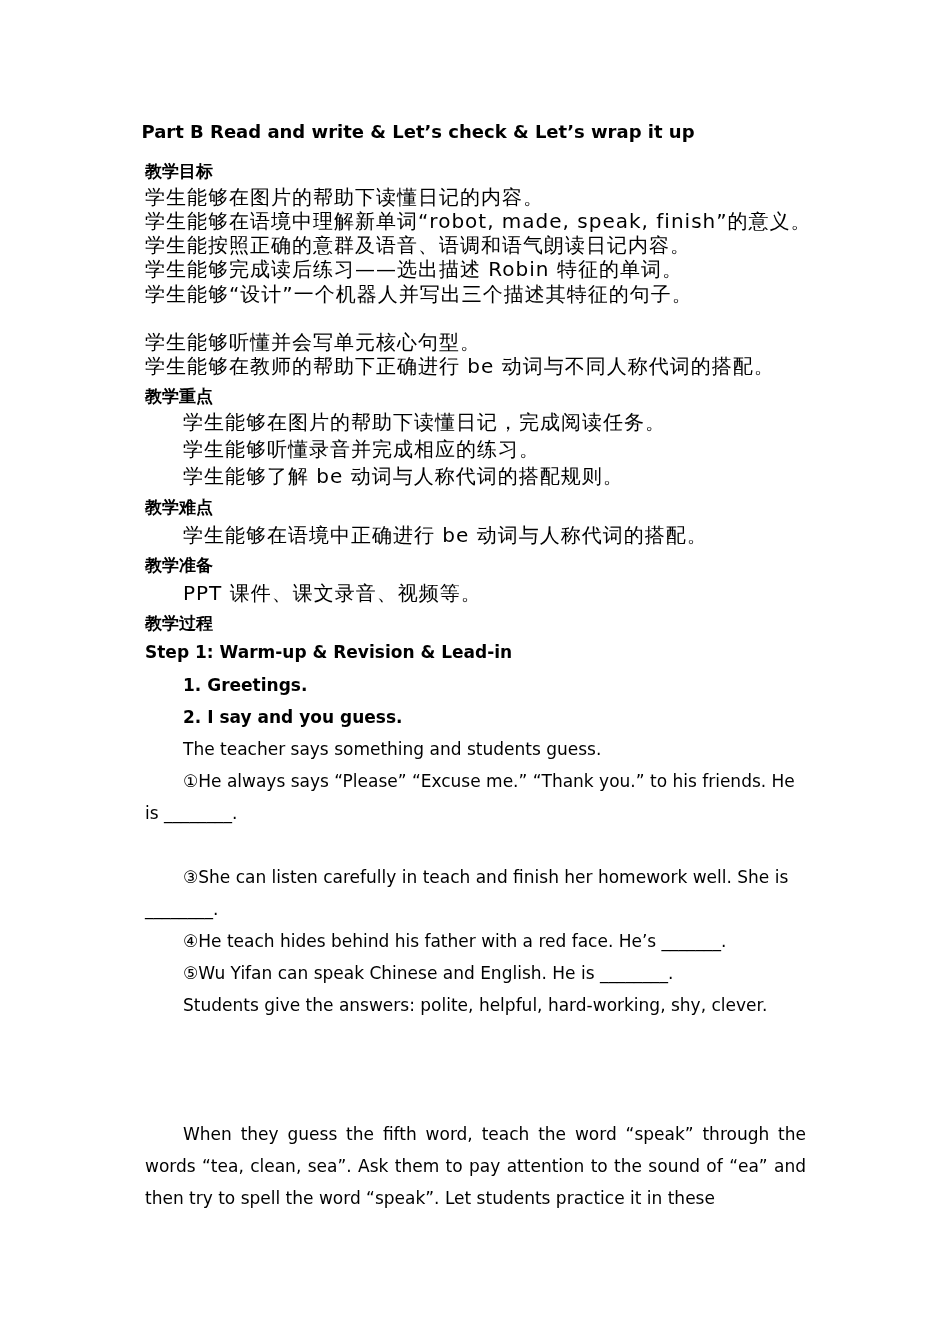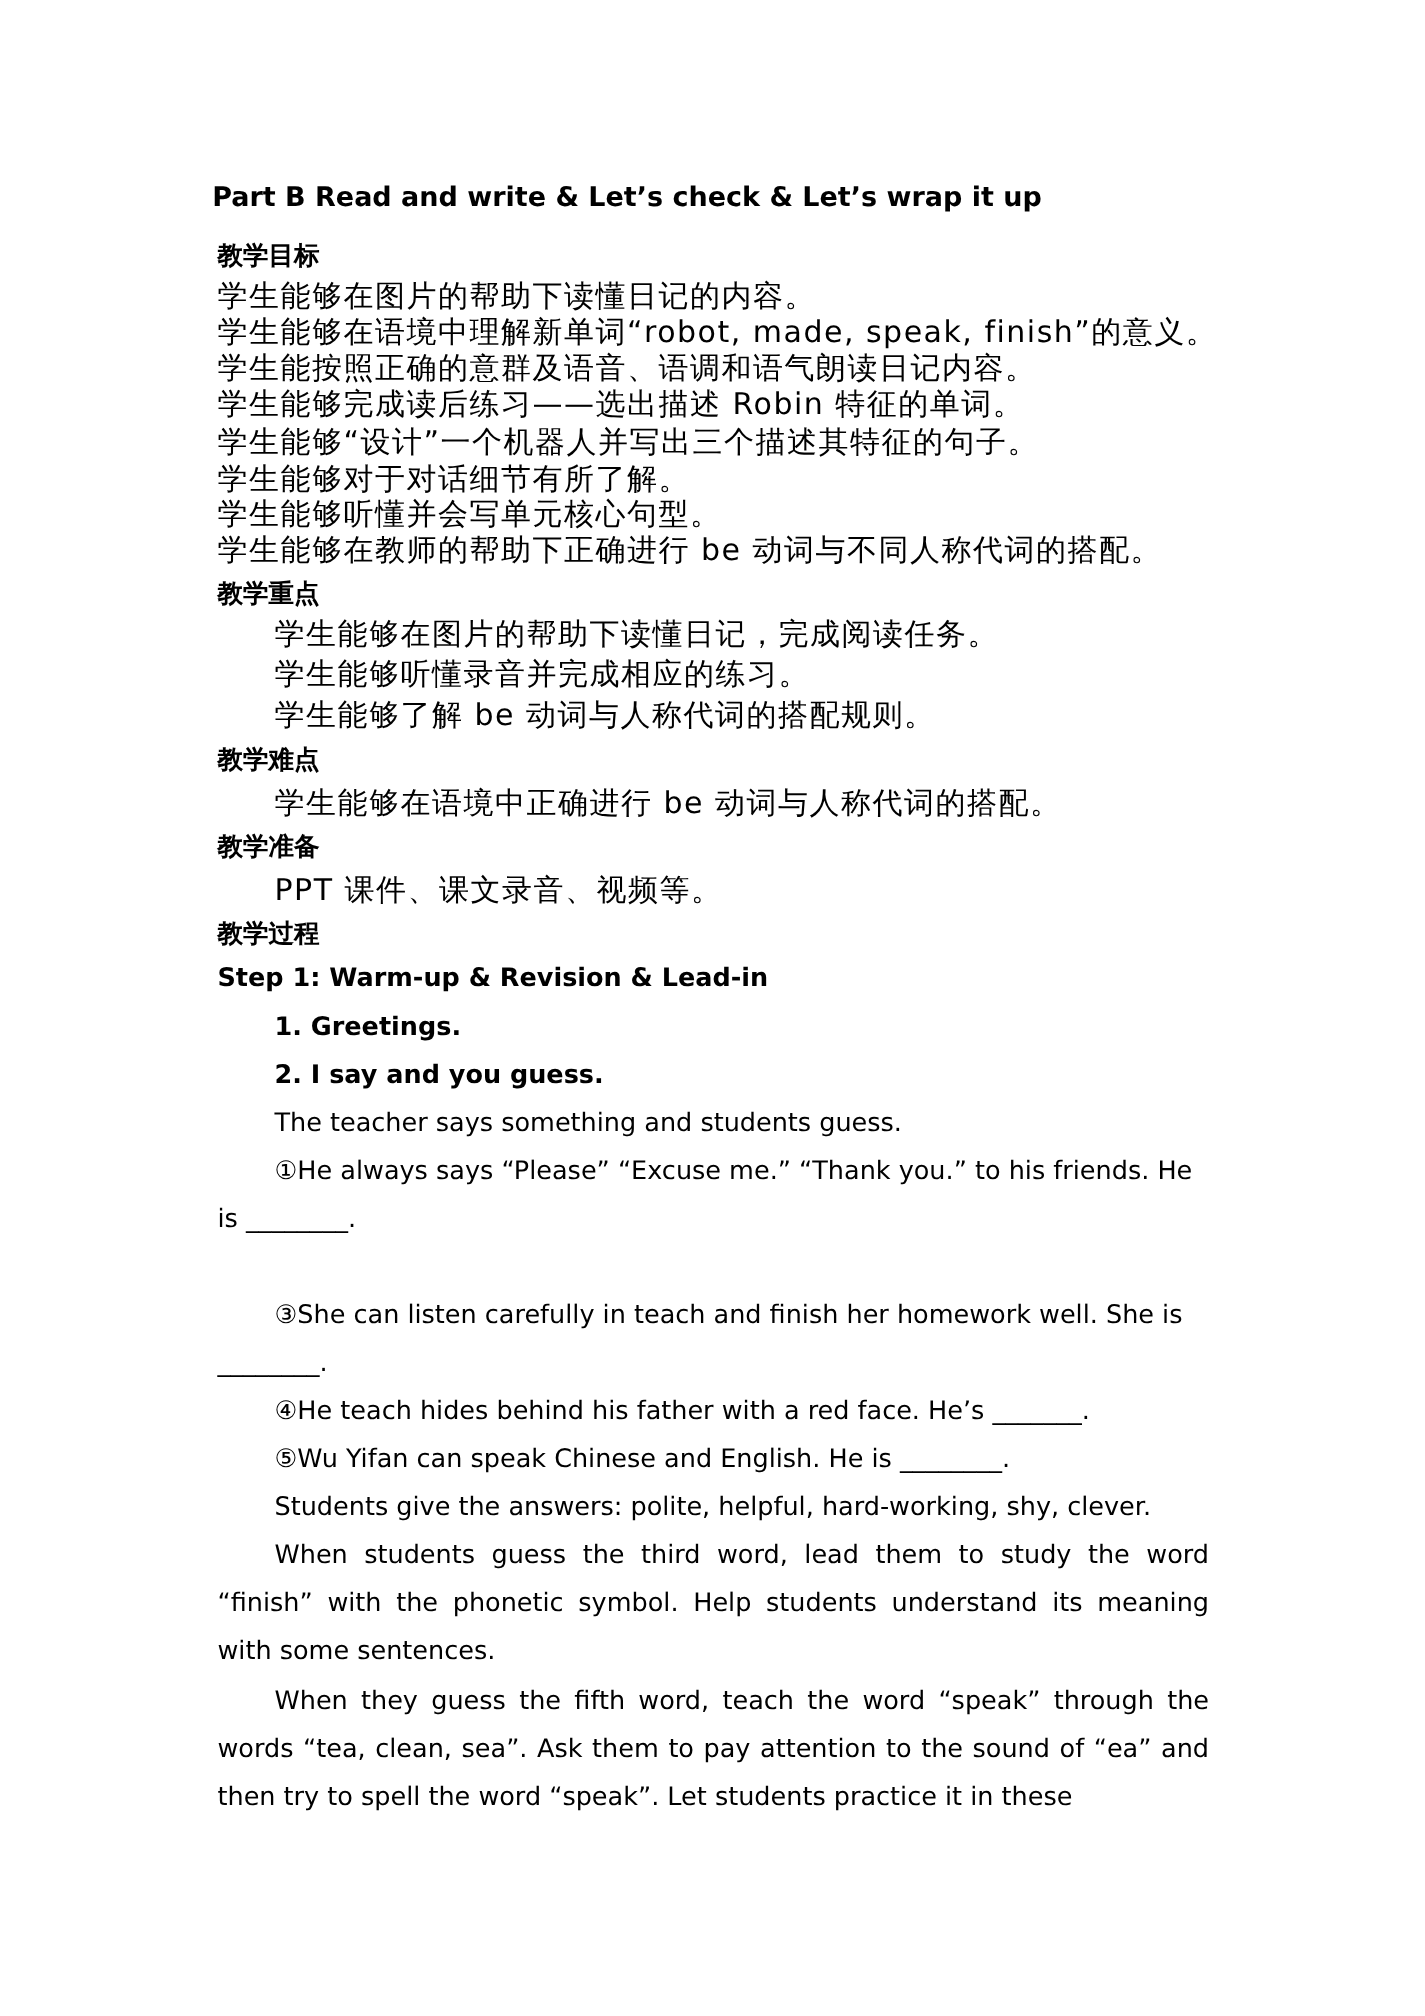--- a/index.html
+++ b/index.html
@@ -72,21 +72,20 @@
 <div class="page">
 
   <div class="title">Part B Read and write &amp; Let’s check &amp; Let’s wrap it up</div>
 
   <div class="line heading" style="top:160px;">教学目标</div>
   <div class="line cn" style="top:186px;">学生能够在图片的帮助下读懂日记的内容。</div>
   <div class="line cn" style="top:210px;">学生能够在语境中理解新单词“robot, made, speak, finish”的意义。</div>
   <div class="line cn" style="top:234px;">学生能按照正确的意群及语音、语调和语气朗读日记内容。</div>
   <div class="line cn" style="top:258px;">学生能够完成读后练习——选出描述 Robin 特征的单词。</div>
   <div class="line cn" style="top:283px;">学生能够“设计”一个机器人并写出三个描述其特征的句子。</div>
-  <div class="line cn" style="top:308px;">学生能够对于对话细节有所了解。</div>
   <div class="line cn" style="top:331px;">学生能够听懂并会写单元核心句型。</div>
   <div class="line cn" style="top:355px;">学生能够在教师的帮助下正确进行 be 动词与不同人称代词的搭配。</div>
 
   <div class="line heading" style="top:385px;">教学重点</div>
   <div class="line cn indent" style="top:438px;">学生能够听懂录音并完成相应的练习。</div>
   <div class="line cn indent" style="top:411px;">学生能够在图片的帮助下读懂日记，完成阅读任务。</div>
   <div class="line cn indent" style="top:465px;">学生能够了解 be 动词与人称代词的搭配规则。</div>
 
   <div class="line heading" style="top:496px;">教学难点</div>
   <div class="line cn indent" style="top:524px;">学生能够在语境中正确进行 be 动词与人称代词的搭配。</div>
@@ -101,16 +100,15 @@
   <div class="line en indent" style="top:738px;">The teacher says something and students guess.</div>
 
   <div class="line en indent" style="top:770px;">①He always says “Please” “Excuse me.” “Thank you.” to his friends. He</div>
   <div class="line en" style="top:802px;">is ________.</div>
   <div class="line en indent" style="top:866px;">③She can listen carefully in teach and finish her homework well. She is</div>
   <div class="line en" style="top:898px;">________.</div>
   <div class="line en indent" style="top:930px;">④He teach hides behind his father with a red face. He’s _______.</div>
   <div class="line en indent" style="top:962px;">⑤Wu Yifan can speak Chinese and English. He is ________.</div>
   <div class="line en indent" style="top:994px;">Students give the answers: polite, helpful, hard-working, shy, clever.</div>
 
-  <div class="justify" style="top:1021px;">When students guess the third word, lead them to study the word “finish” with the phonetic symbol. Help students understand its meaning with some sentences.</div>
   <div class="justify" style="top:1118px;">When they guess the fifth word, teach the word “speak” through the words “tea, clean, sea”. Ask them to pay attention to the sound of “ea” and then try to spell the word “speak”. Let students practice it in these</div>
 
 </div>
 
 </body></html>

